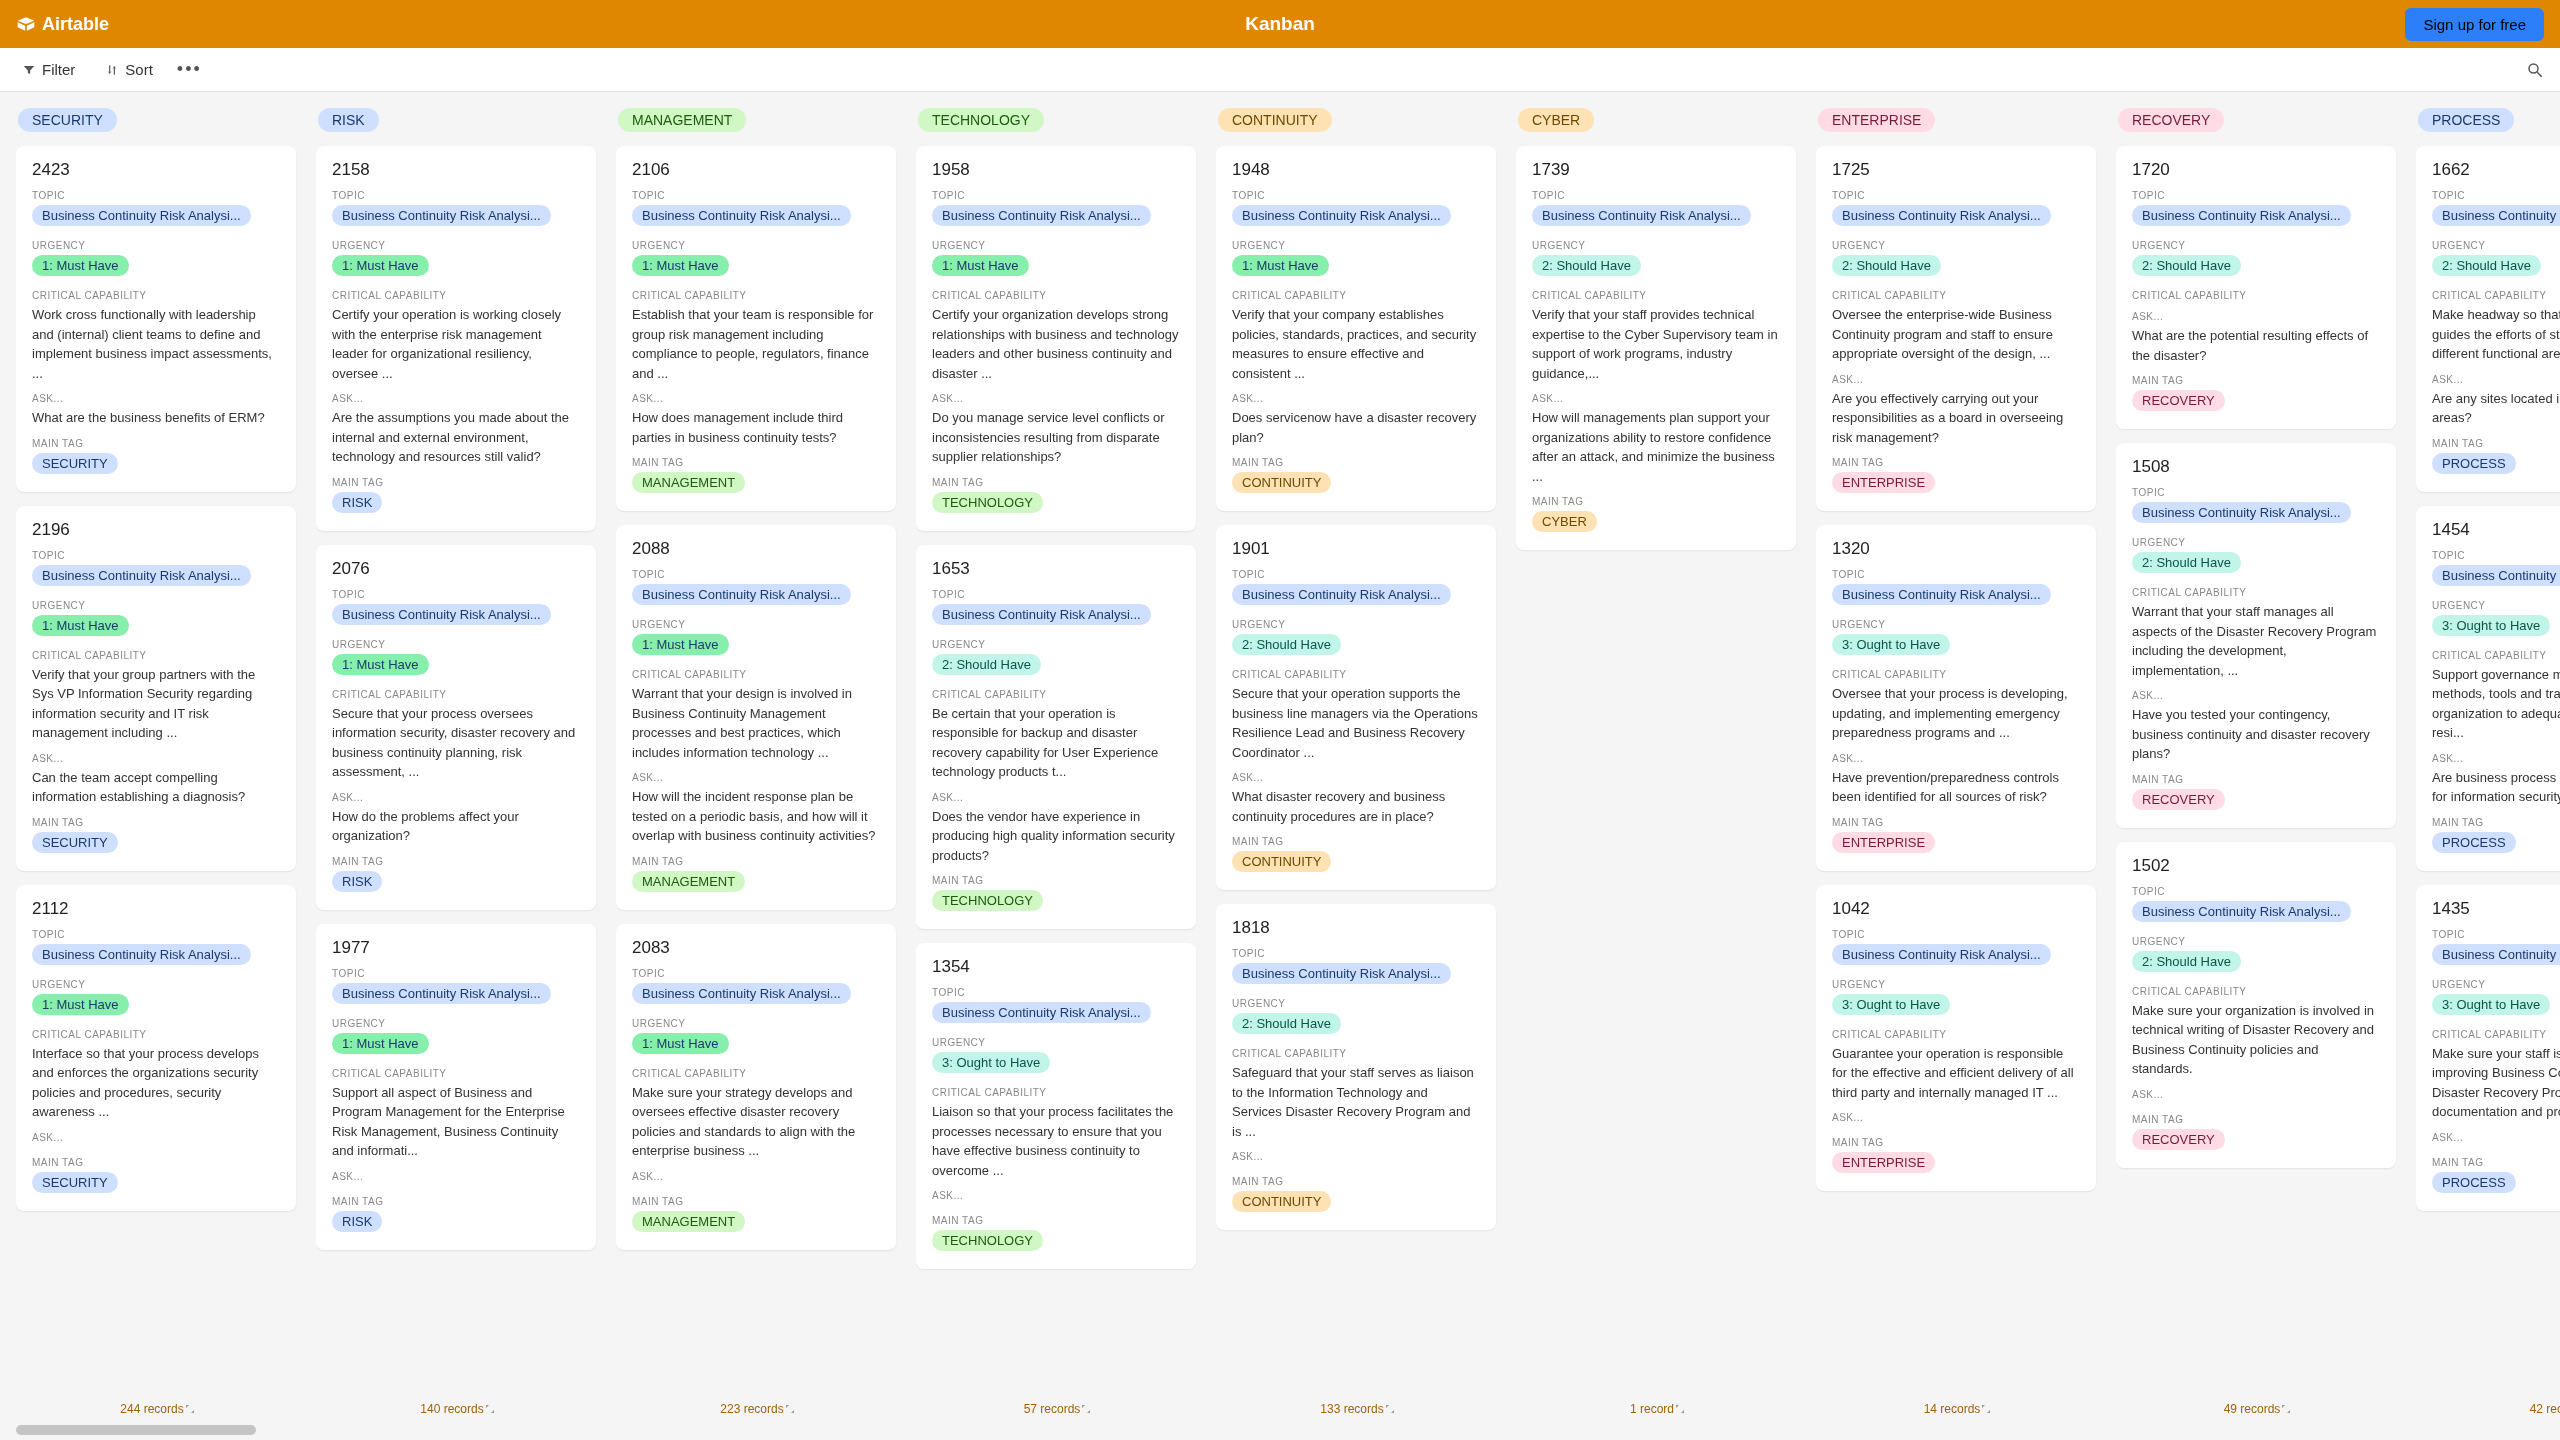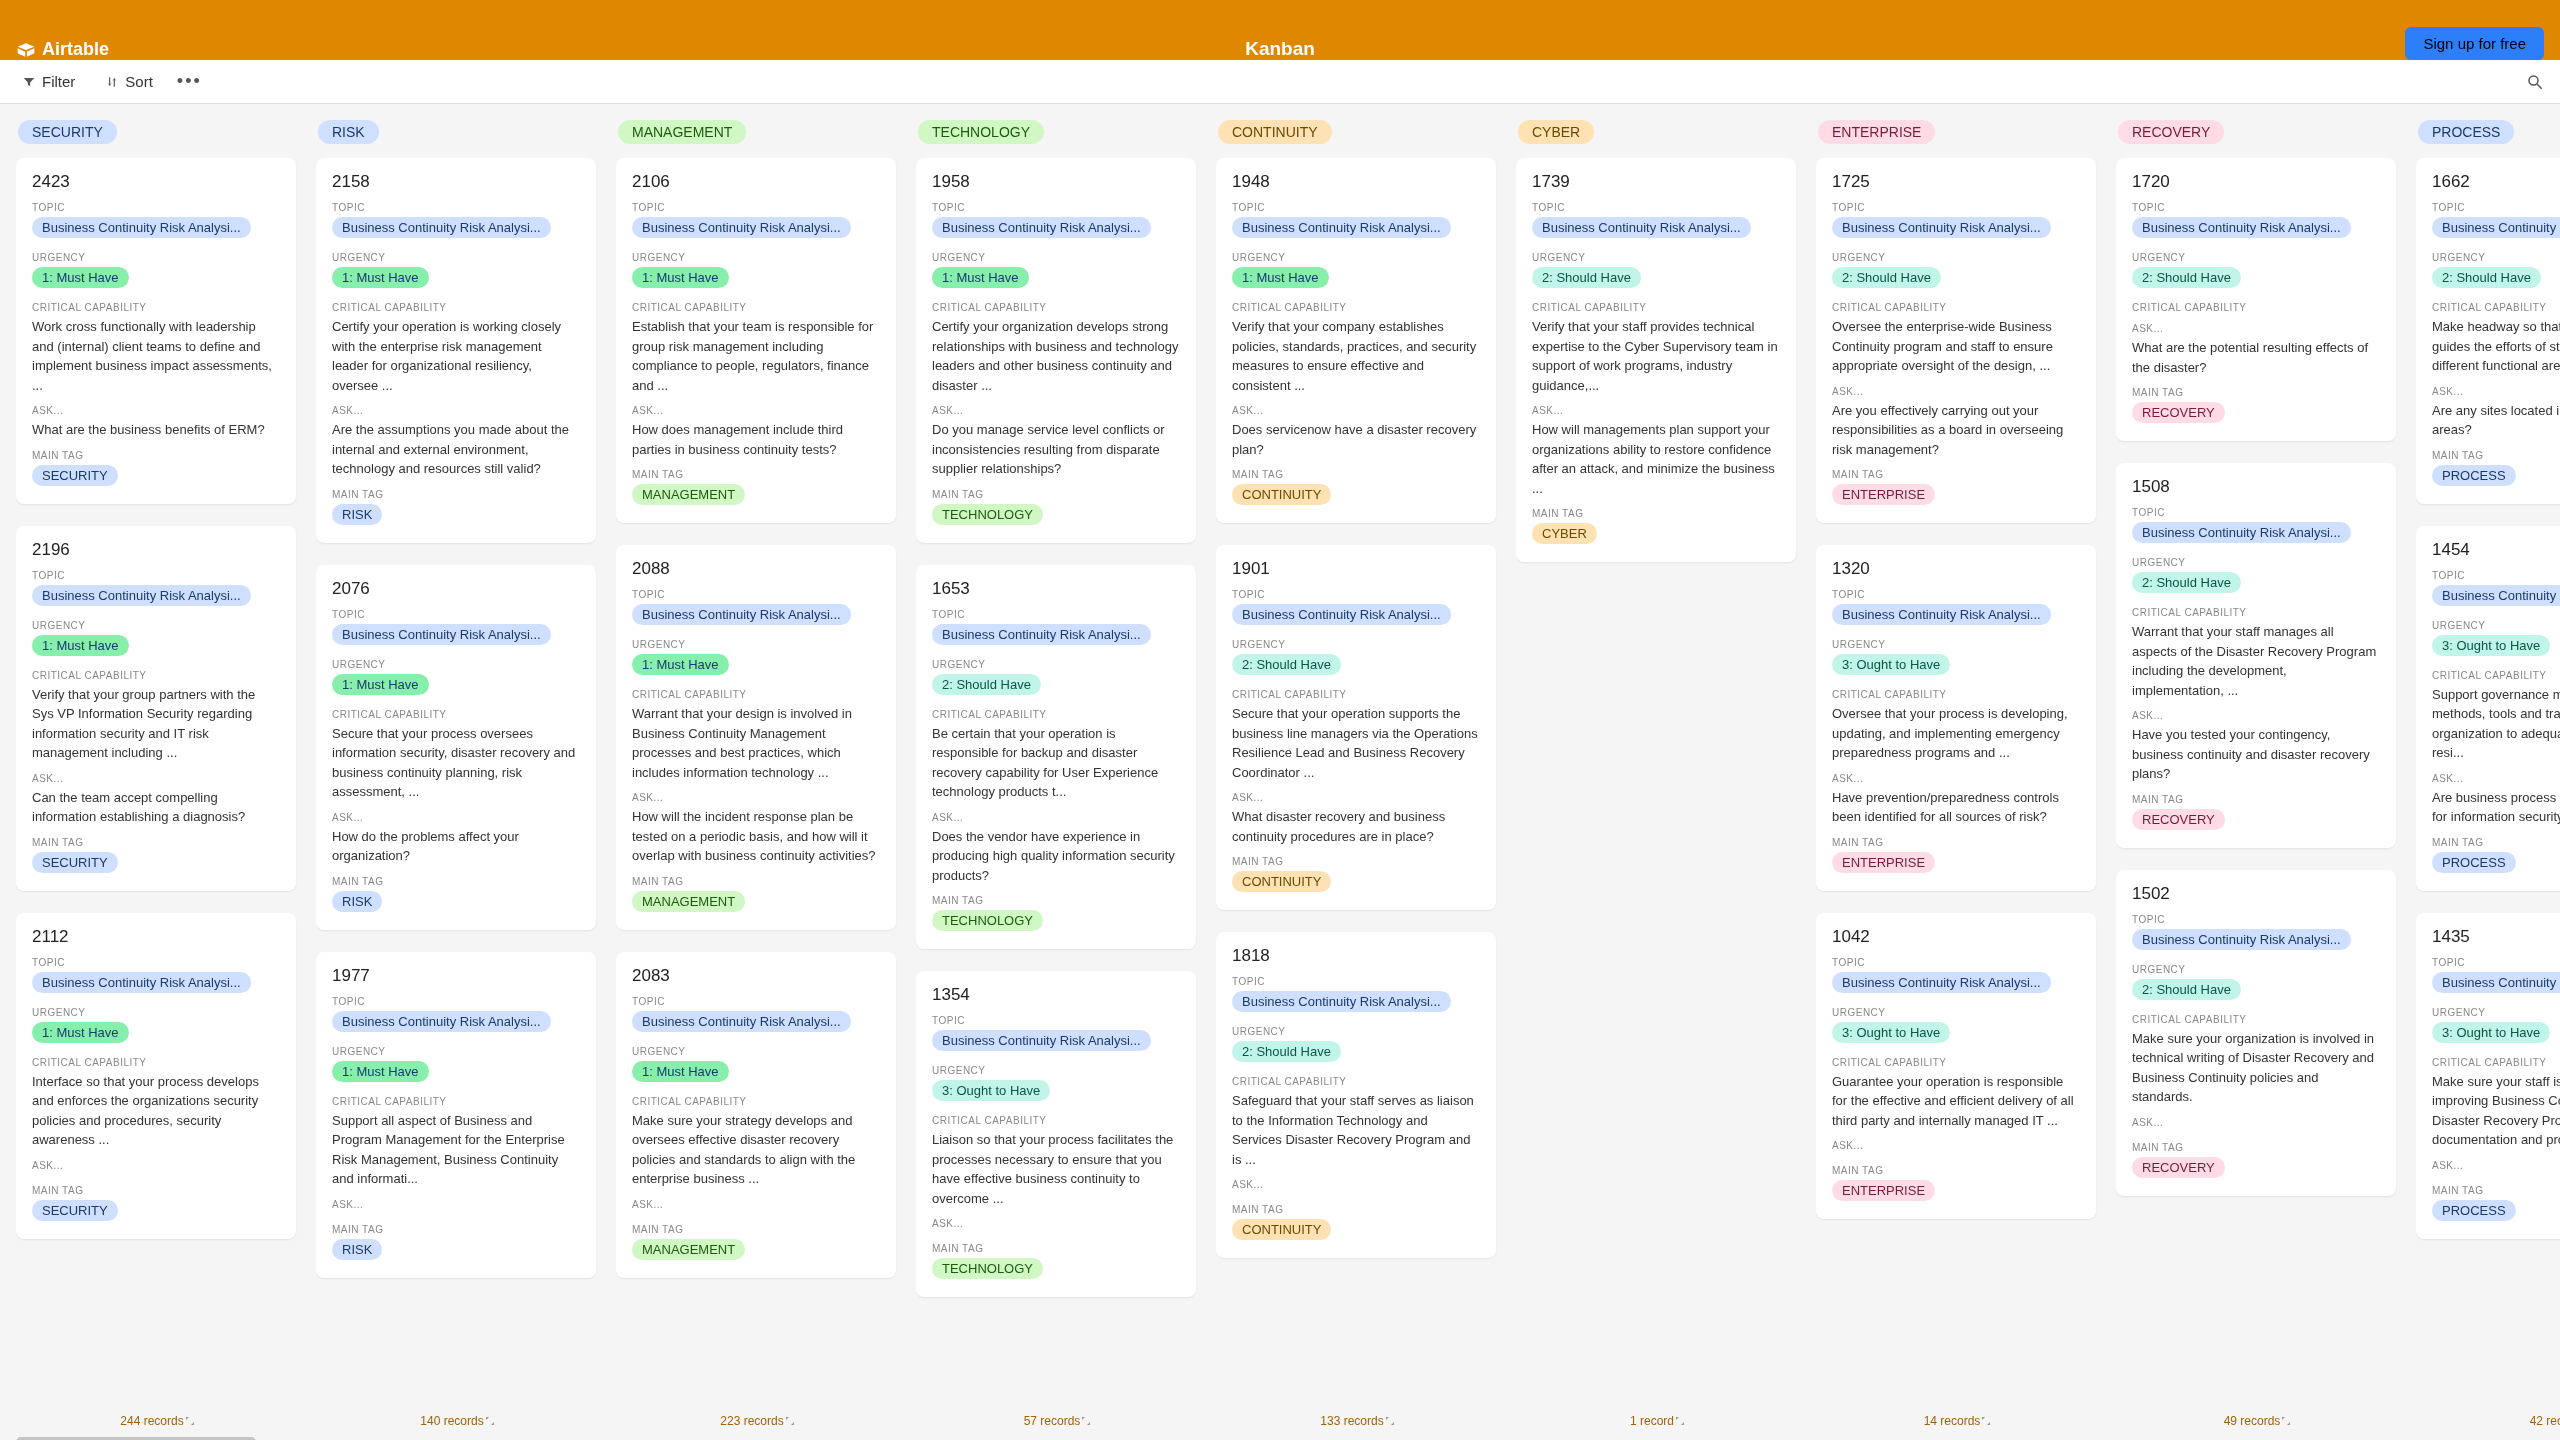--- a/index.html
+++ b/index.html
@@ -1,40 +1,40 @@
 <!DOCTYPE html>
 <html><head>
 <meta charset="utf-8">
 <style>
 * { margin: 0; padding: 0; box-sizing: border-box; font-family: -apple-system, BlinkMacSystemFont, "Segoe UI", Helvetica, Arial, sans-serif; }
 body { background: #f5f5f5; overflow: hidden; width: 2560px; height: 1440px; }
 
 
-.header { background: #e08700; height: 60px; display: flex; align-items: flex-end; padding: 0 16px; position: relative; }
+.header { background: #e08700; height: 48px; display: flex; align-items: center; padding: 0 16px; position: relative; }
 .logo { display: flex; align-items: center; gap: 6px; color: white; font-weight: 600; font-size: 18px; }
 .logo-icon { width: 20px; height: 20px; }
 .header-title { position: absolute; left: 50%; transform: translateX(-50%); color: white; font-weight: 600; font-size: 19px; }
 .signup-btn { margin-left: auto; background: #2d7ff9; color: #000000; border: none; padding: 8px 18px; border-radius: 6px; font-size: 15px; font-weight: 500; cursor: pointer; }
 
 
 .toolbar { background: white; height: 44px; display: flex; align-items: center; padding: 9px 16px; gap: 18px; border-bottom: 1px solid #e0e0e0; }
 .tool-btn { display: flex; align-items: center; gap: 6px; font-size: 15px; color: #333; cursor: pointer; border: none; background: none; padding: 4px 6px; }
 .more-btn { font-size: 18px; letter-spacing: 2px; color: #555; cursor: pointer; }
 .search-icon { margin-left: auto; color: #555; cursor: pointer; }
 
 
 .board { display: flex; gap: 16px; padding: 16px 16px 0 16px; height: calc(100% - 48px - 44px - 20px); overflow-x: auto; overflow-y: hidden; background: #f5f5f5; }
 .column { flex: 0 0 284px; display: flex; flex-direction: column; min-height: 0; }
 .col-header-pill { align-self: flex-start; padding: 4px 14px; border-radius: 14px; font-size: 14px; font-weight: 500; margin-bottom: 14px; margin-left: 2px; }
 
 .cards-wrap { flex: 1; overflow-y: auto; padding-right: 4px; min-height: 0; }
 .cards-wrap::-webkit-scrollbar { width: 8px; }
 .cards-wrap::-webkit-scrollbar-thumb { background: #ccc; border-radius: 4px; }
 
-.card { background: white; border-radius: 8px; padding: 14px 16px; margin-bottom: 22px; box-shadow: 0 1px 2px rgba(0,0,0,0.08); }
+.card { background: white; border-radius: 8px; padding: 14px 16px; margin-bottom: 14px; box-shadow: 0 1px 2px rgba(0,0,0,0.08); }
 .card-id { font-size: 17px; font-weight: 500; color: #222; margin-bottom: 10px; }
 .field-label { font-size: 10px; color: #888; letter-spacing: 0.5px; text-transform: uppercase; margin-bottom: 4px; }
 .field-block { margin-bottom: 10px; }
 .pill { display: inline-block; padding: 3px 10px; border-radius: 12px; font-size: 13px; white-space: nowrap; overflow: hidden; text-overflow: ellipsis; max-width: 100%; }
 .pill-topic { background: #cfdfff; color: #1a3a6e; }
 .pill-urgency-1 { background: #86efac; color: #1a3a6e; }
 .pill-urgency-2 { background: #c2f5e9; color: #0a5548; text-align: right; }
 .pill-urgency-3 { background: #c2f5e9; color: #0a5548; }
 .field-text { font-size: 13px; color: #333; line-height: 1.5; overflow: hidden; display: -webkit-box; -webkit-line-clamp: 4; -webkit-box-orient: vertical; }
 

